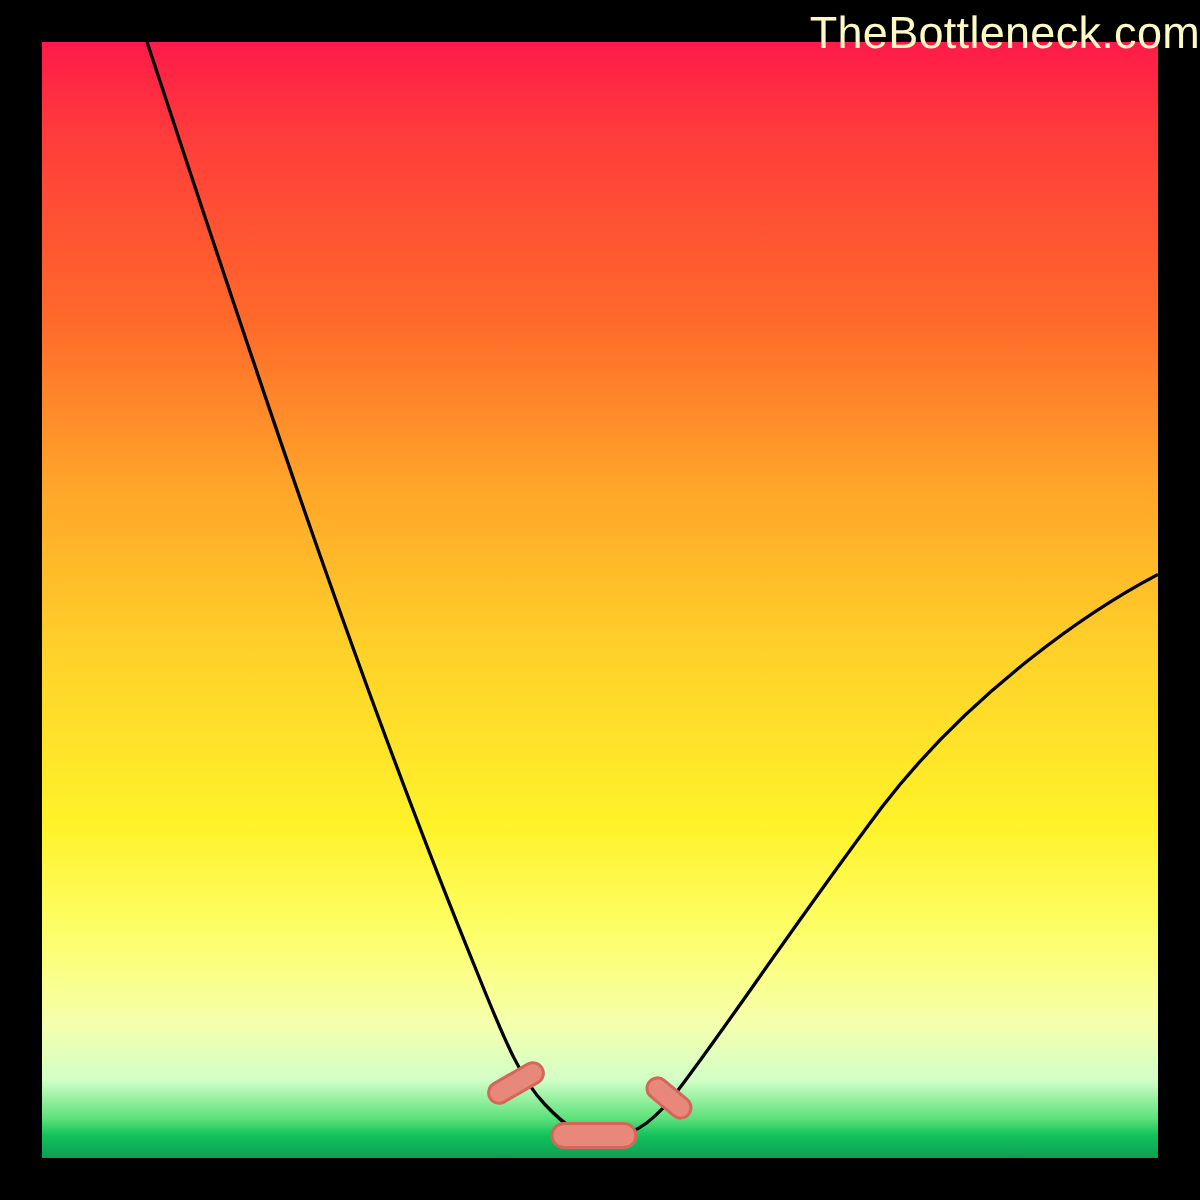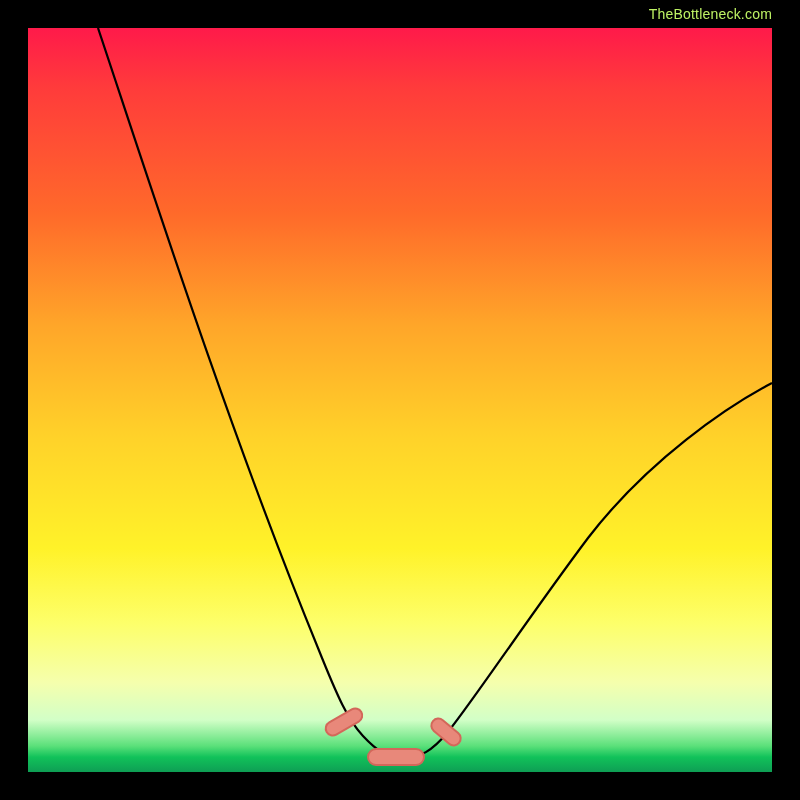--- a/index.html
+++ b/index.html
@@ -27,23 +27,23 @@
       #fdff6a 80%,
       #f5ffad 88%,
       #d2ffc7 93%,
       #5be07a 96.5%,
       #11c25a 98%,
       #0e9e54 100%);
   }
   .watermark {
     position: absolute;
     top: 6px;
-    right: 28px;
-    color: #bef264;
-    font-size: 14px;
+    right: 0;
+    color: #fef9c3;
+    font-size: 30px;
     font-weight: 500;
     letter-spacing: 0.2px;
     user-select: none;
   }
   svg.curve {
     position: absolute;
     left: 0; top: 0;
     width: 744px;
     height: 744px;
   }

